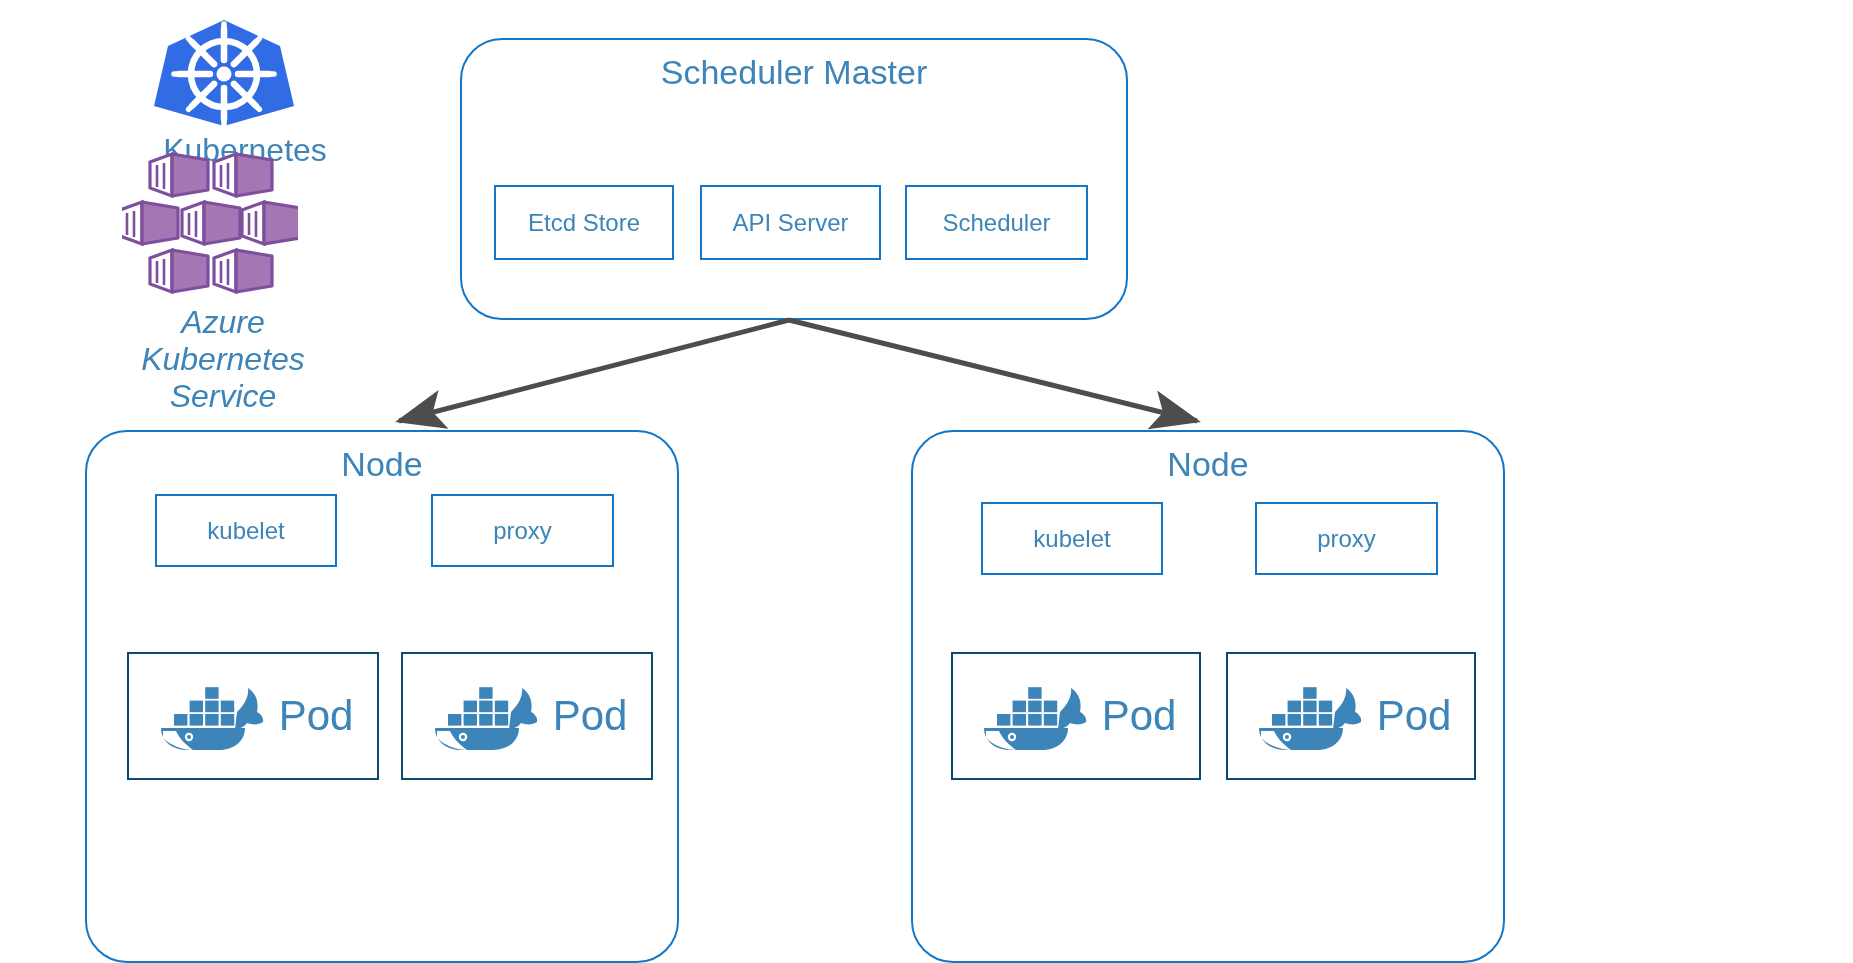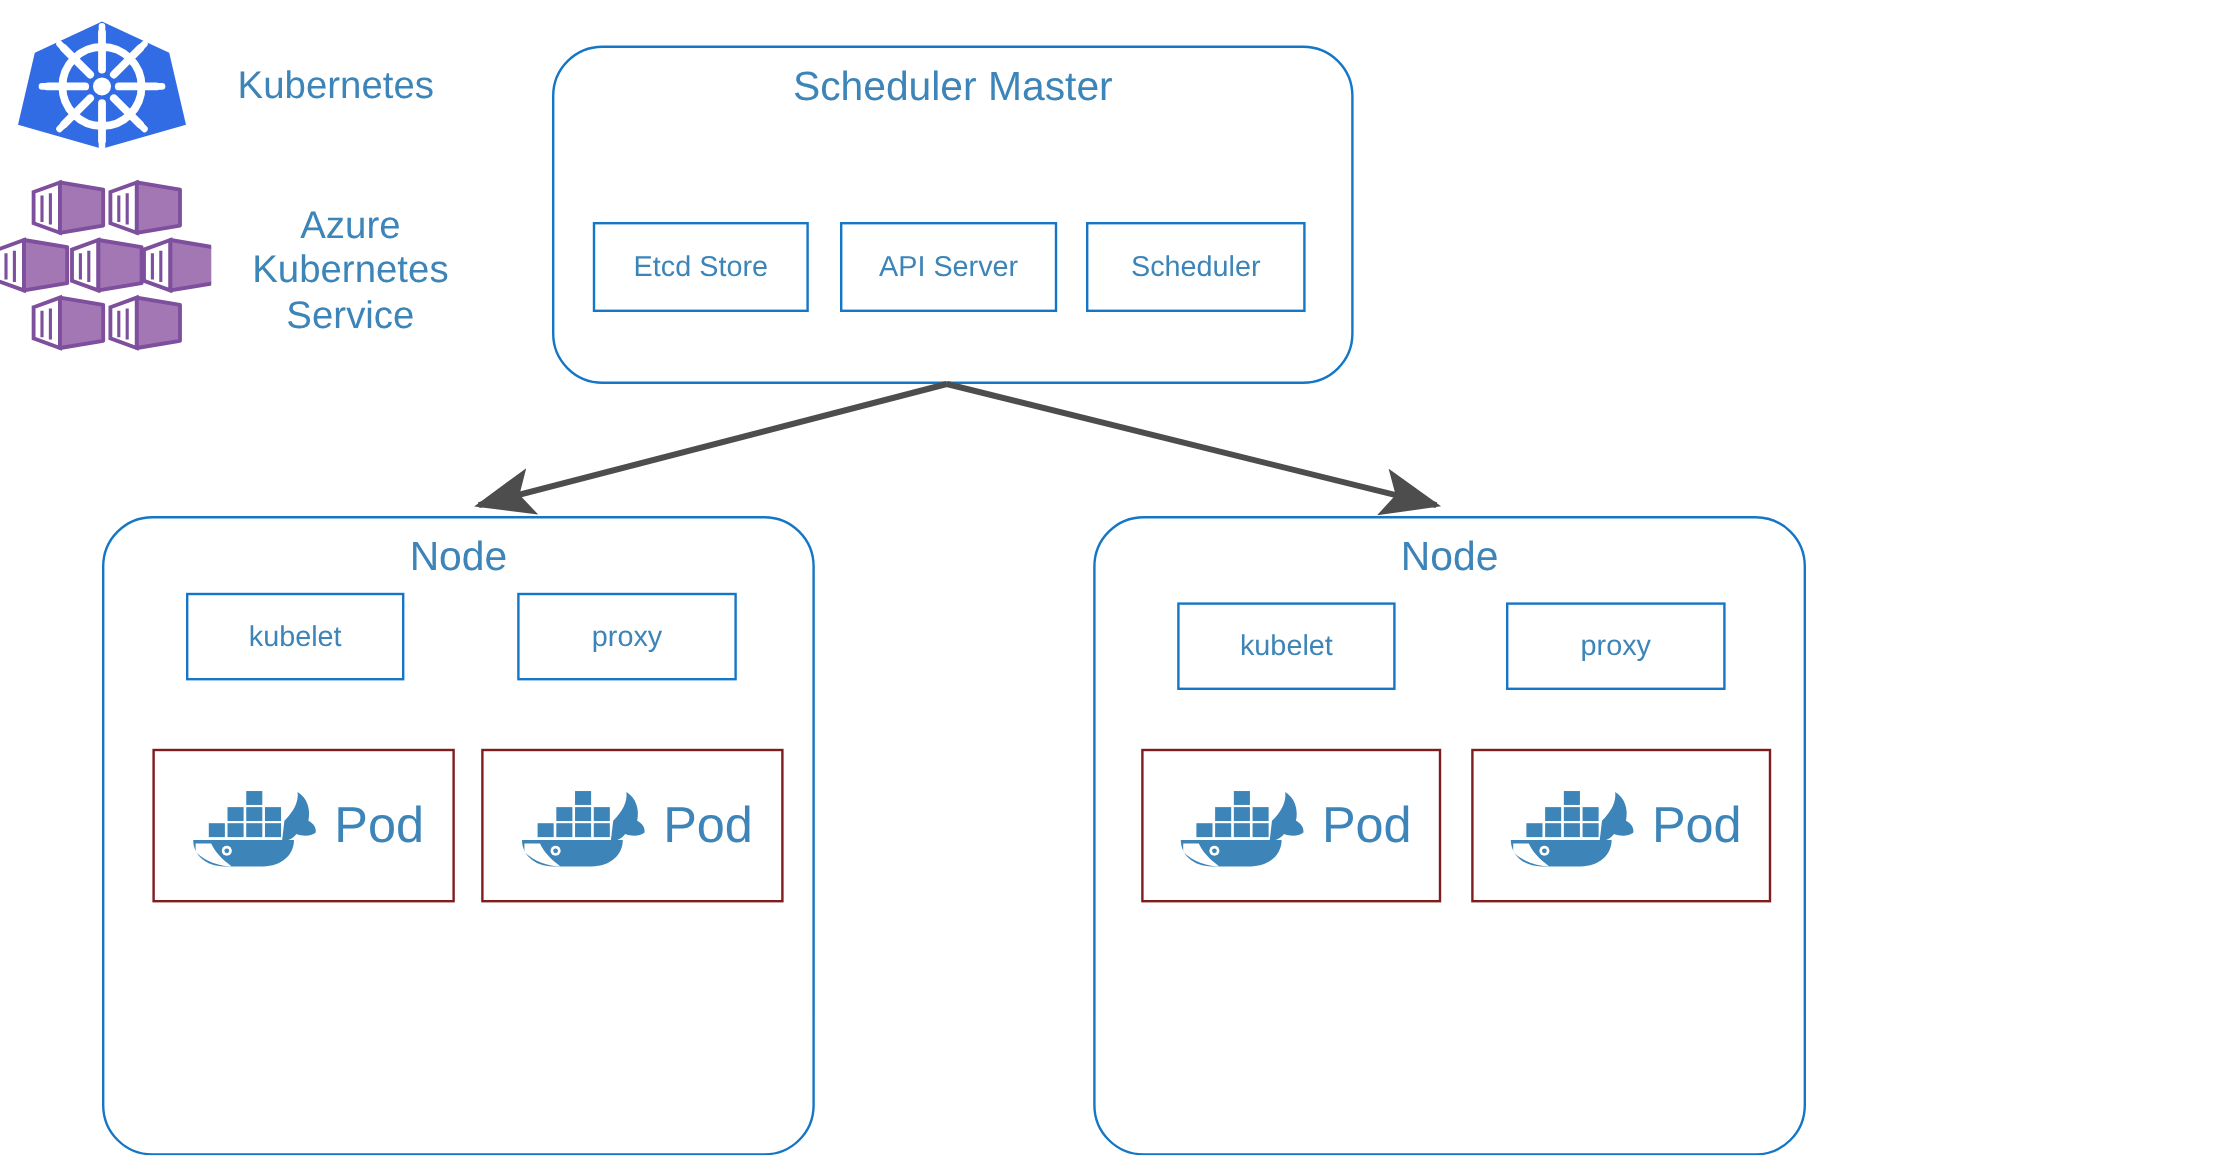--- a/index.html
+++ b/index.html
@@ -16,20 +16,21 @@
     height: 963px;
     background: #ffffff;
     overflow: hidden;
   }
 
   
   .legend-row {
     position: absolute;
     display: flex;
     align-items: center;
+    flex-direction: column;
   }
   .legend-icon {
     flex: 0 0 auto;
   }
   .legend-label {
     color: #3d85b8;
     font-size: 32px;
     line-height: 1.16;
     text-align: center;
     white-space: pre-line;
@@ -68,26 +69,27 @@
     color: #3d85b8;
     font-size: 24px;
     line-height: 1;
     white-space: nowrap;
   }
 
   
   .podbox {
     position: absolute;
     box-sizing: border-box;
-    border: 2px solid #7f1d1d;
+    border: 2px solid #0c4a6e;
     background: transparent;
     display: flex;
     align-items: center;
     justify-content: center;
     gap: 14px;
+    margin-top: 28px;
   }
   .podbox .whale {
     flex: 0 0 auto;
   }
   .pod-label {
     color: #3d85b8;
     font-size: 42px;
     line-height: 1;
     white-space: nowrap;
   }
@@ -153,21 +155,21 @@
         </defs>
         <use href="#aks-cube" x="28" y="4"></use>
         <use href="#aks-cube" x="92" y="4"></use>
         <use href="#aks-cube" x="-2" y="52"></use>
         <use href="#aks-cube" x="60" y="52"></use>
         <use href="#aks-cube" x="120" y="52"></use>
         <use href="#aks-cube" x="28" y="100"></use>
         <use href="#aks-cube" x="92" y="100"></use>
       </svg>
     </span>
-    <span class="legend-label" style="margin-left:26px; width:180px;">Azure
+    <span class="legend-label" style="margin-left:26px; width:180px;font-style:italic;">Azure
 Kubernetes
 Service</span>
   </div>
 
   <div class="rbox" style="left:460px; top:38px; width:668px; height:282px;">
     <div class="rbox-title" style="top:14px;">Scheduler Master</div>
   </div>
 
   <div class="sbox" style="left:494px; top:185px; width:180px; height:75px;">
     <span class="sbox-label">Etcd Store</span>

